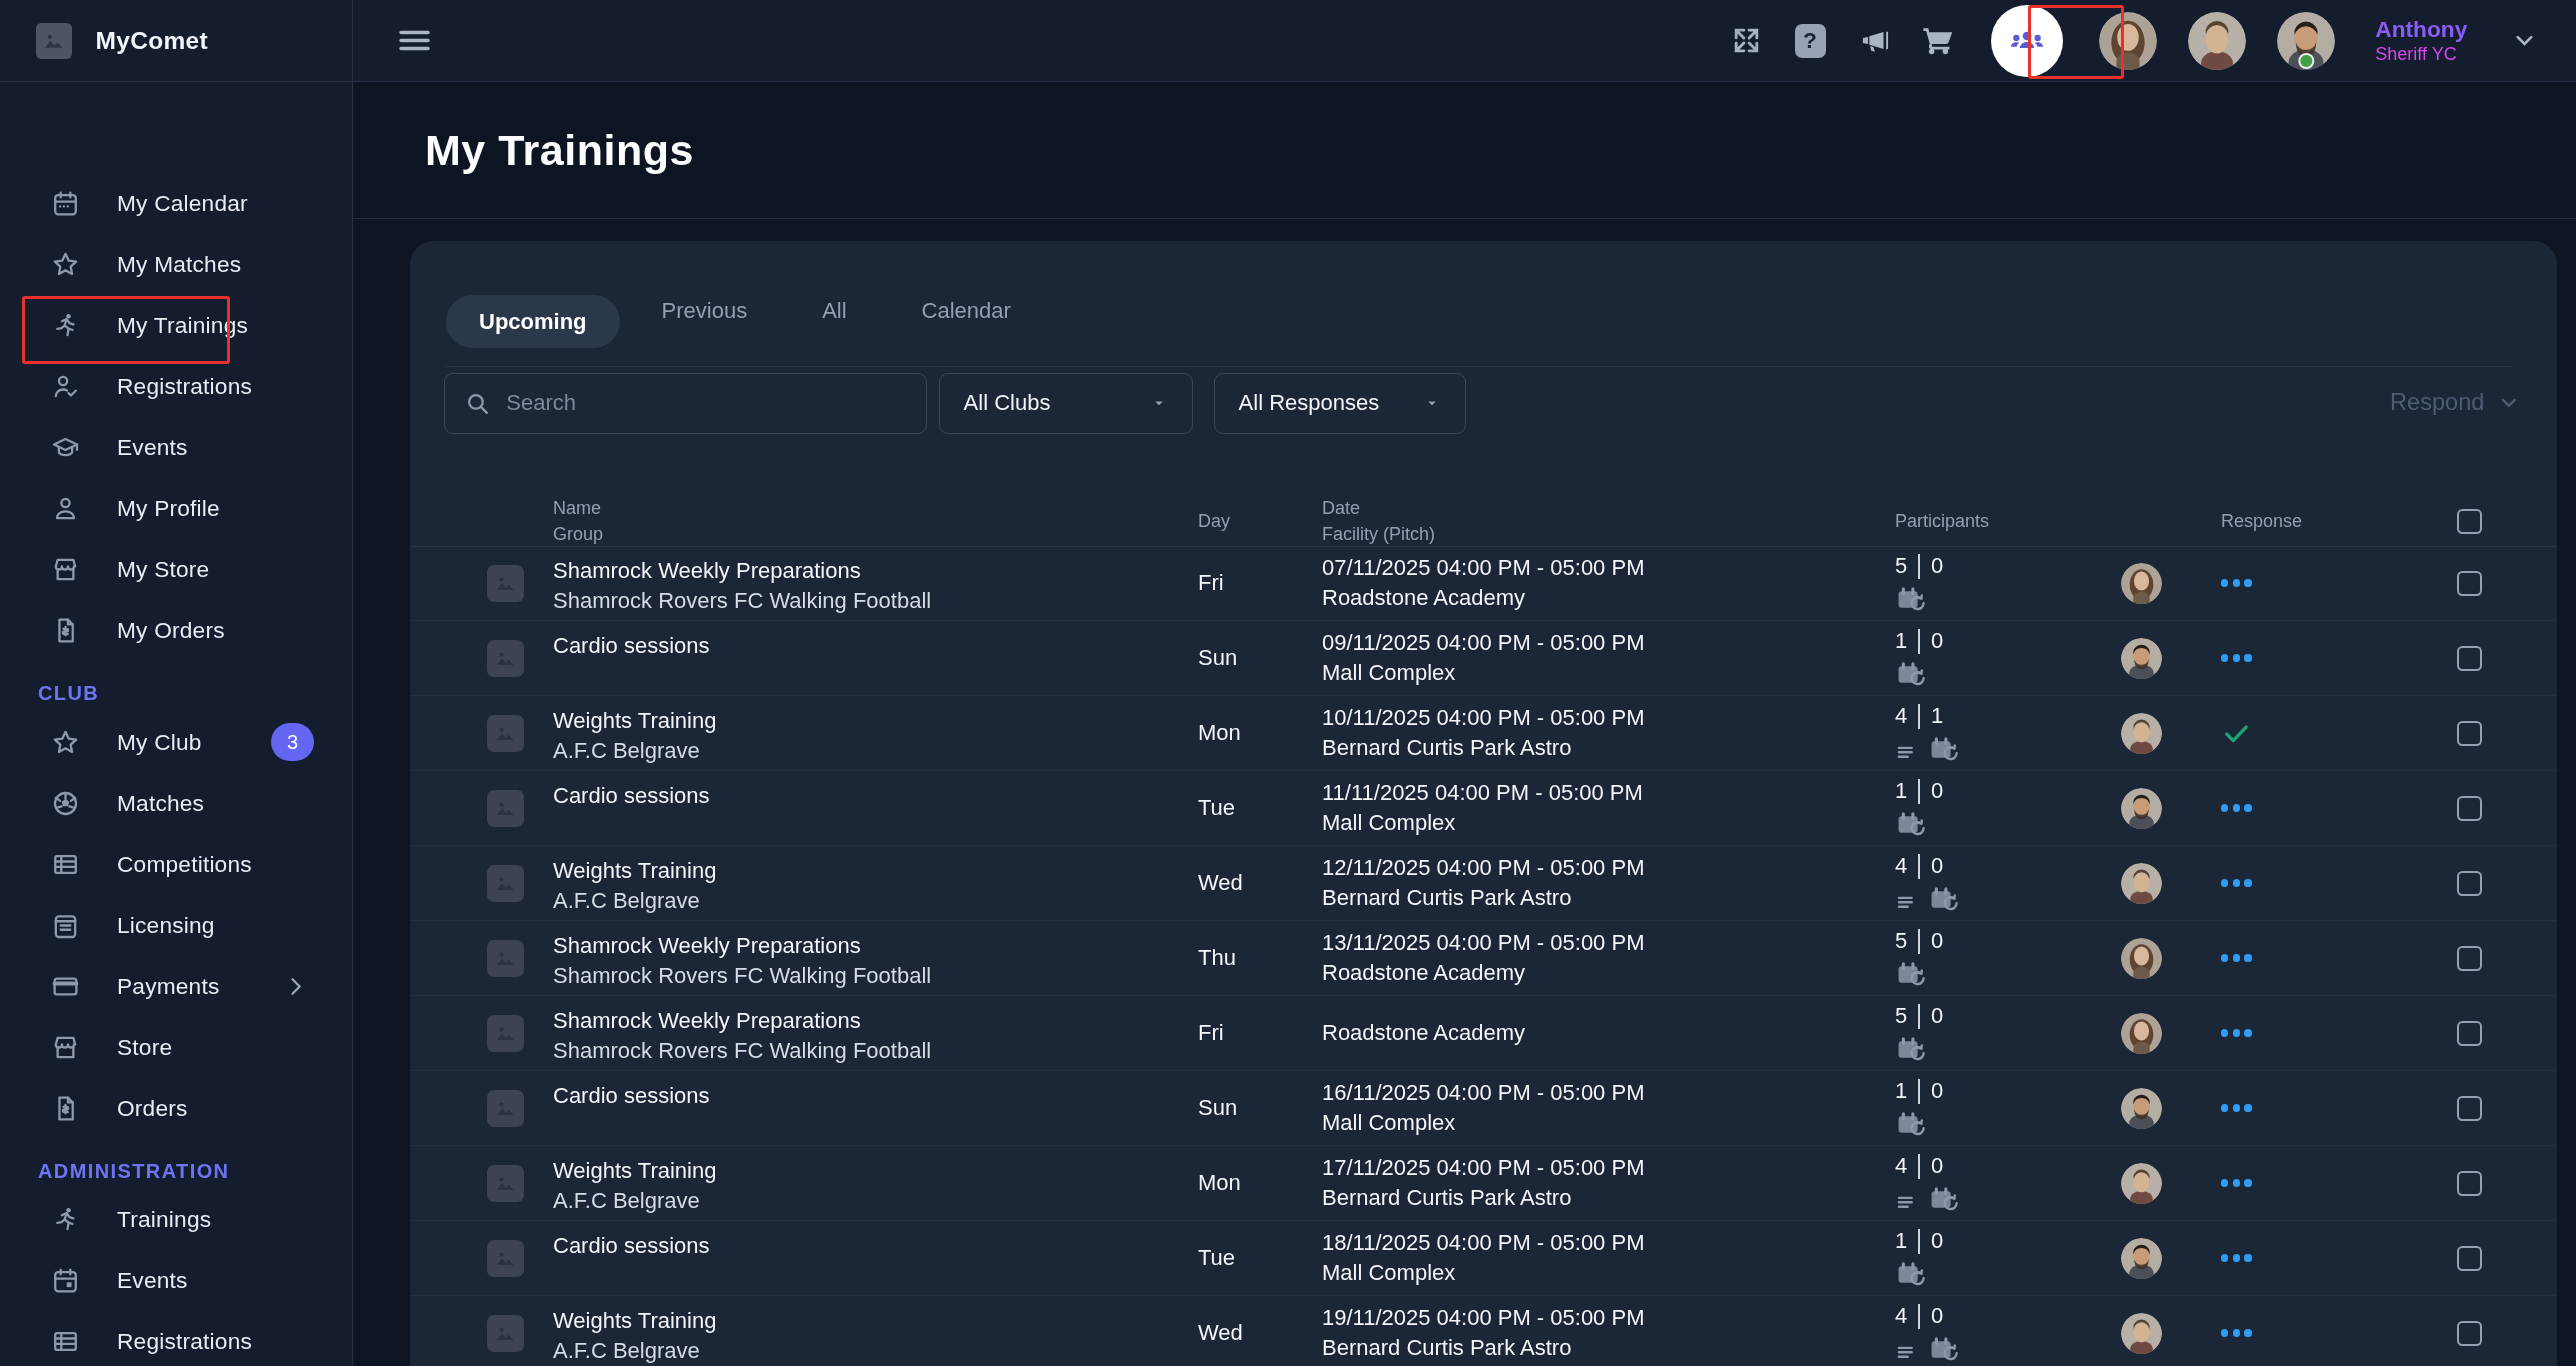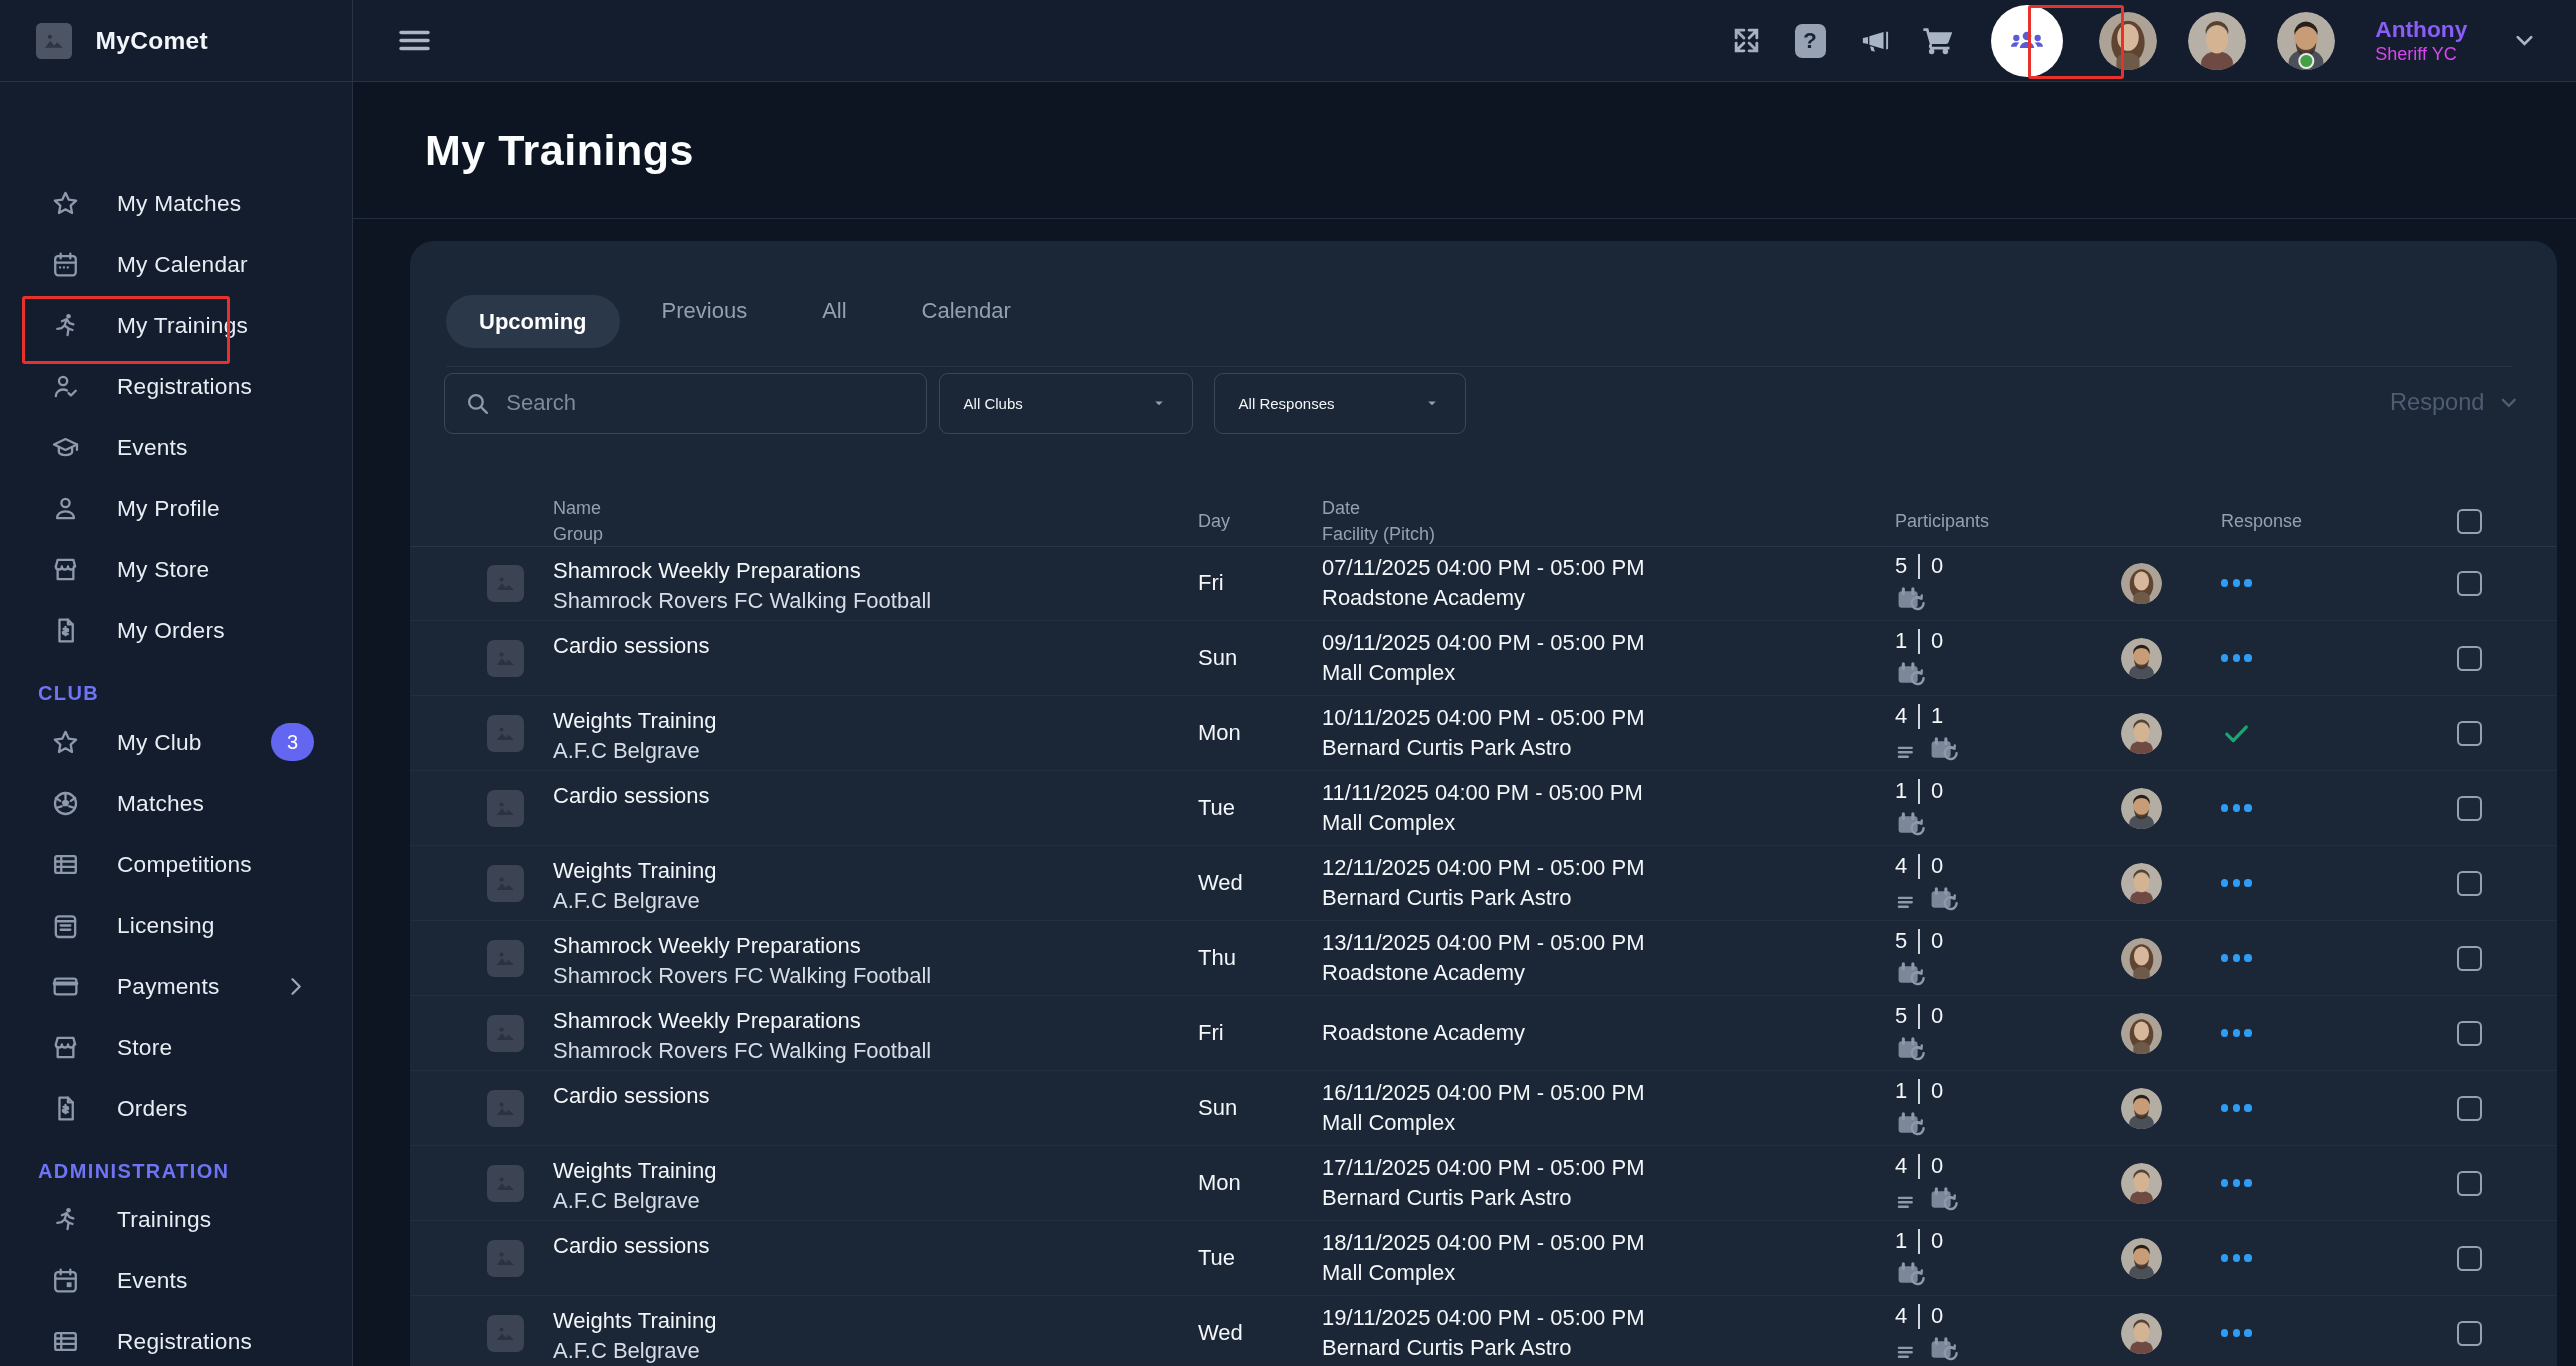--- a/index.html
+++ b/index.html
@@ -67,21 +67,21 @@
   .search-box { position:absolute; left:34px; width:483px; height:61px; border:1.8px solid #3b4759;
     border-radius:9px; display:flex; align-items:center; gap:16.3px; padding:0 20px; }
   .search-box input { background:transparent; border:none; outline:none; color:#e8edf3;
     font-size:22px; width:100%; font-family:inherit; }
   .search-box input::placeholder { color:#7e8a9c; }
   .search-icon { color:#8d99ac; flex-shrink:0; }
   .dropdown { position:absolute; height:61px; border:1.8px solid #3b4759; border-radius:9px;
     display:flex; align-items:center; justify-content:space-between; padding:0 23.6px; cursor:pointer; }
   .dd-clubs { left:529px; width:254px; }
   .dd-resp  { left:804px; width:252px; }
-  .dd-value { font-size:15px; color:#f2f5f9; }
+  .dd-value { font-size:22px; color:#f2f5f9; }
   .dd-caret { color:#94a0b2; }
   .respond-btn { position:absolute; left:1980px; top:0; height:61px; display:flex; align-items:center;
     gap:12.7px; color:#4f5d73; font-size:23.6px; cursor:default; }
 
   
   .tgrid { display:grid; grid-template-columns:66px 645px 124px 573px 226px 100px 236px 36px;
     padding-left:77px; align-items:center; }
   .thead { position:absolute; left:0; top:254px; width:100%; height:52px;
     color:#94a0b2; font-size:18px; border-bottom:0.9px solid #2a3547; }
   .thead .two-line { line-height:1.45; }
@@ -197,34 +197,34 @@
           </svg>
       </span>
     </div>
   </div>
 
   <div class="sidebar">
     <div id="sidebar-nav">
         <div class="nav-item">
           <span class="nav-icon">
             <svg width="29" height="29" viewBox="0 0 24 24" fill="none" stroke="currentColor" stroke-width="1.9" stroke-linecap="round" stroke-linejoin="round">
-              <path d="M12 3.2l2.7 5.6 6.1.8-4.5 4.2 1.1 6-5.4-3-5.4 3 1.1-6L3.2 9.6l6.1-.8z"></path>
-            </svg>
-          </span>
-          <span class="nav-label">My Matches</span>
-        </div>
-        <div class="nav-item">
-          <span class="nav-icon">
-            <svg width="29" height="29" viewBox="0 0 24 24" fill="none" stroke="currentColor" stroke-width="1.9" stroke-linecap="round" stroke-linejoin="round">
               <rect x="3.5" y="5" width="17" height="16" rx="2.5"></rect>
               <path d="M8 3v4M16 3v4M3.5 10.5h17"></path>
               <path d="M7.5 14.5h.01M10.7 14.5h.01M13.9 14.5h.01"></path>
             </svg>
           </span>
           <span class="nav-label">My Calendar</span>
+        </div>
+        <div class="nav-item">
+          <span class="nav-icon">
+            <svg width="29" height="29" viewBox="0 0 24 24" fill="none" stroke="currentColor" stroke-width="1.9" stroke-linecap="round" stroke-linejoin="round">
+              <path d="M12 3.2l2.7 5.6 6.1.8-4.5 4.2 1.1 6-5.4-3-5.4 3 1.1-6L3.2 9.6l6.1-.8z"></path>
+            </svg>
+          </span>
+          <span class="nav-label">My Matches</span>
         </div>
         <div class="nav-item">
           <span class="nav-icon">
             <svg width="29" height="29" viewBox="0 0 24 24" fill="none" stroke="currentColor" stroke-width="1.9" stroke-linecap="round" stroke-linejoin="round">
               <circle cx="14.5" cy="4.3" r="1.9" fill="currentColor" stroke="none"></circle>
               <path d="M9 8.5l4-1.8 2.3 3.3 3.2 1M13 6.7l-1.8 5.3 3.3 2.5-.8 5.5M11.2 12l-2.5 2.2-3.5.6M14.5 14.5l3.3 1.2"></path>
             </svg>
           </span>
           <span class="nav-label">My Trainings</span>
         </div>

